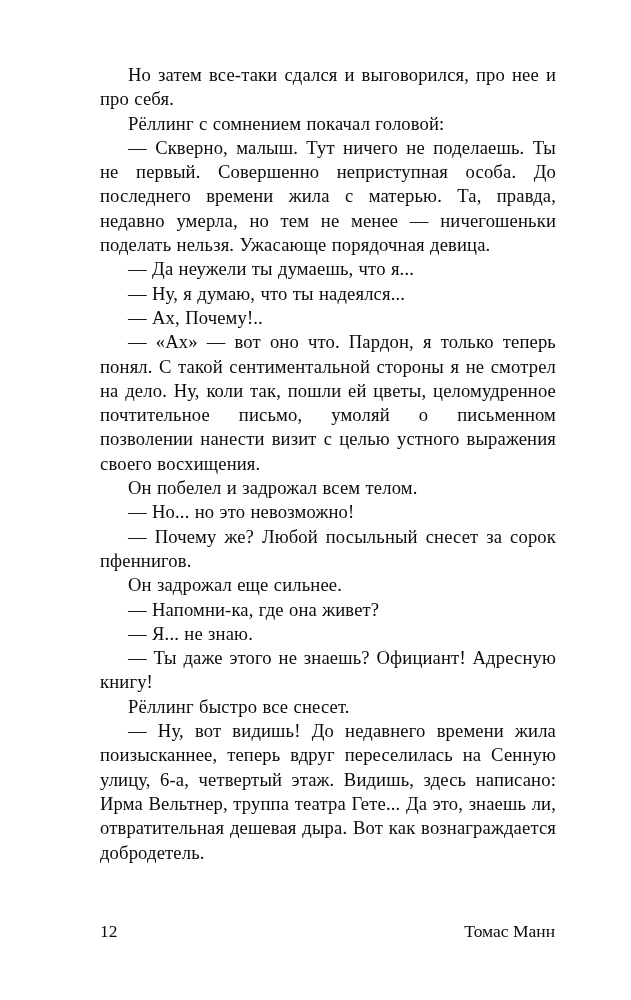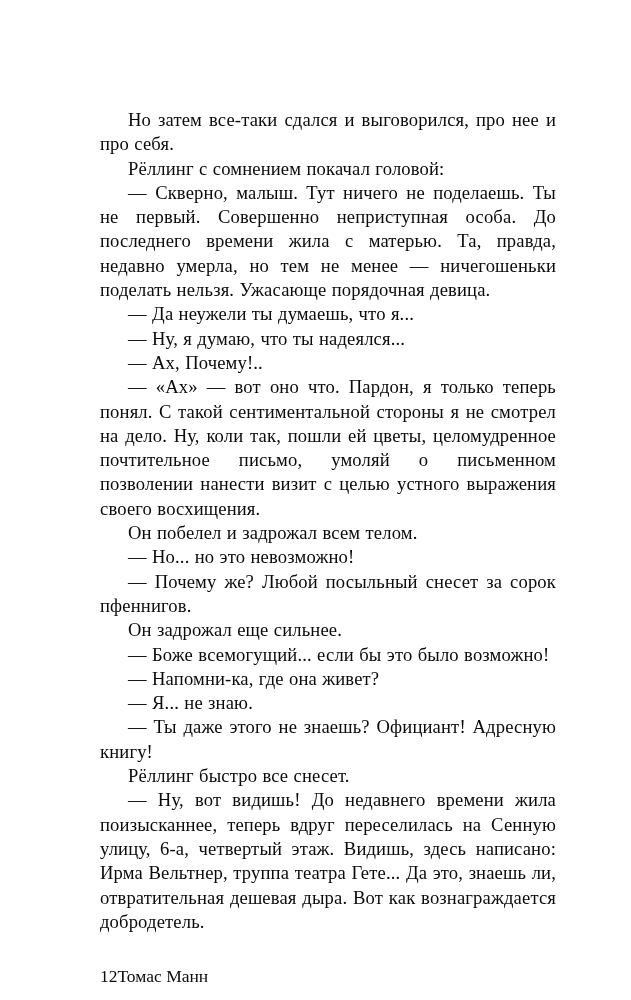--- a/index.html
+++ b/index.html
@@ -14,42 +14,42 @@
     color: #0b0b0b;
     overflow: hidden;
   }
   .book-page {
     box-sizing: border-box;
     position: relative;
     width: 631px;
     height: 840px;
     padding: 63px 75px 1px 100px;
     background: #ffffff;
-    margin-top: 45px;
   }
   .book-text p {
     margin: 0;
     padding: 0;
     font-size: 18.6px;
     line-height: 24.3px;
     text-indent: 28px;
     text-align: justify;
     letter-spacing: 0.15px;
     word-spacing: 0.5px;
   }
   .page-footer {
     position: absolute;
     left: 100px;
     right: 76px;
     top: 920px;
     display: flex;
-    justify-content: flex-start;
+    justify-content: space-between;
     align-items: baseline;
     font-size: 17.5px;
     line-height: 22px;
+    gap: 12px;
   }
   .page-footer .page-number {
     font-style: normal;
   }
   .page-footer .author-name {
   }
 </style>
 </head>
 <body>
 
@@ -59,21 +59,20 @@
     <p>Рёллинг с сомнением покачал головой:</p>
     <p>— Скверно, малыш. Тут ничего не поделаешь. Ты не первый. Совершенно неприступная особа. До последнего времени жила с матерью. Та, правда, недавно умерла, но тем не менее — ничегошеньки поделать нельзя. Ужасающе порядочная девица.</p>
     <p>— Да неужели ты думаешь, что я...</p>
     <p>— Ну, я думаю, что ты надеялся...</p>
     <p>— Ах, Почему!..</p>
     <p>— «Ах» — вот оно что. Пардон, я только теперь понял. С такой сентиментальной стороны я не смотрел на дело. Ну, коли так, пошли ей цветы, целомудренное почтительное письмо, умоляй о письменном позволении нанести визит с целью устного выражения своего восхищения.</p>
     <p>Он побелел и задрожал всем телом.</p>
     <p>— Но... но это невозможно!</p>
     <p>— Почему же? Любой посыльный снесет за сорок пфеннигов.</p>
     <p>Он задрожал еще сильнее.</p>
-    <p>— Боже всемогущий... если бы это было возможно!</p>
     <p>— Напомни-ка, где она живет?</p>
     <p>— Я... не знаю.</p>
     <p>— Ты даже этого не знаешь? Официант! Адресную книгу!</p>
     <p>Рёллинг быстро все снесет.</p>
     <p>— Ну, вот видишь! До недавнего времени жила поизысканнее, теперь вдруг переселилась на Сенную улицу, 6-а, четвертый этаж. Видишь, здесь написано: Ирма Вельтнер, труппа театра Гете... Да это, знаешь ли, отвратительная дешевая дыра. Вот как вознаграждается добродетель.</p>
   </div>
 
   <div class="page-footer">
     <span class="page-number">12</span>
     <span class="author-name">Томас Манн</span>

